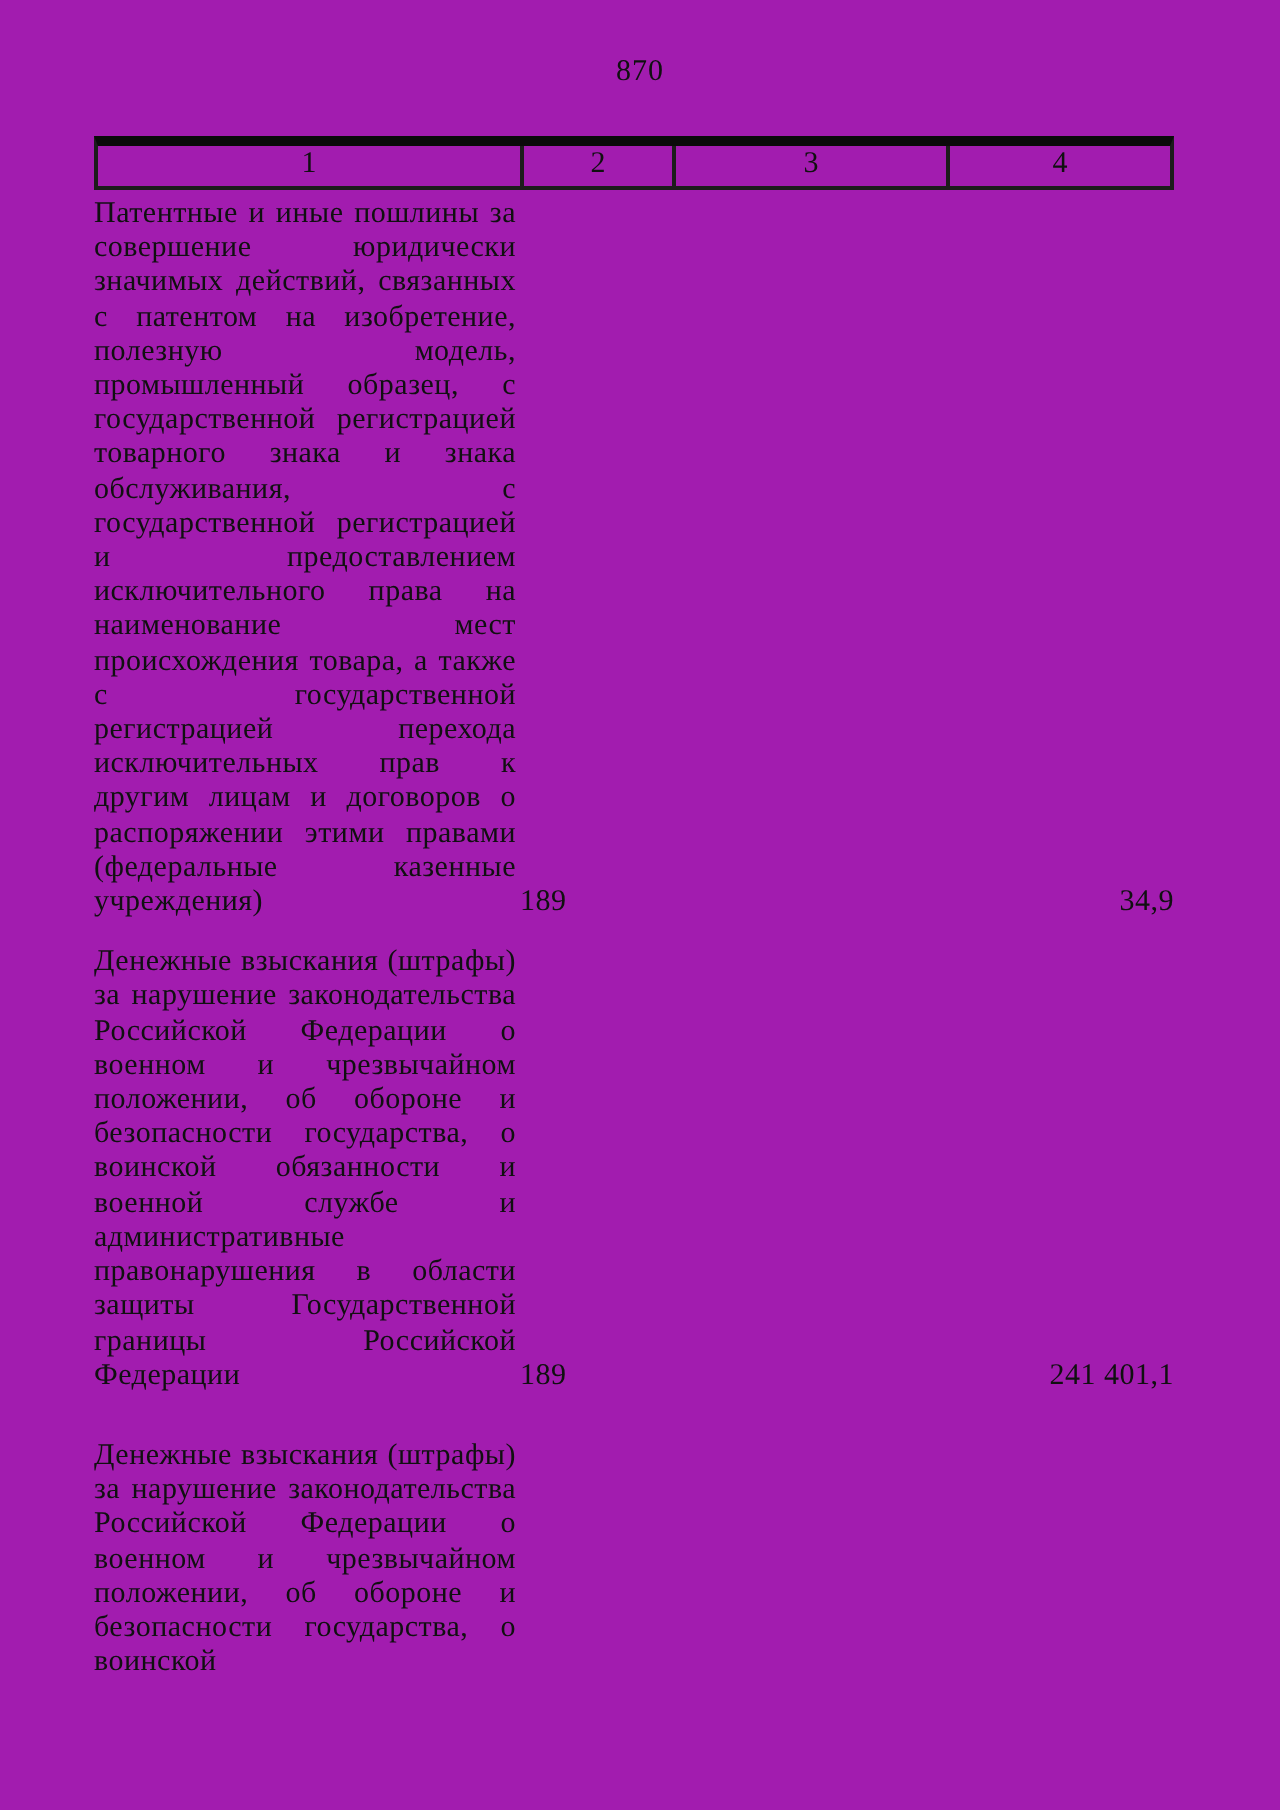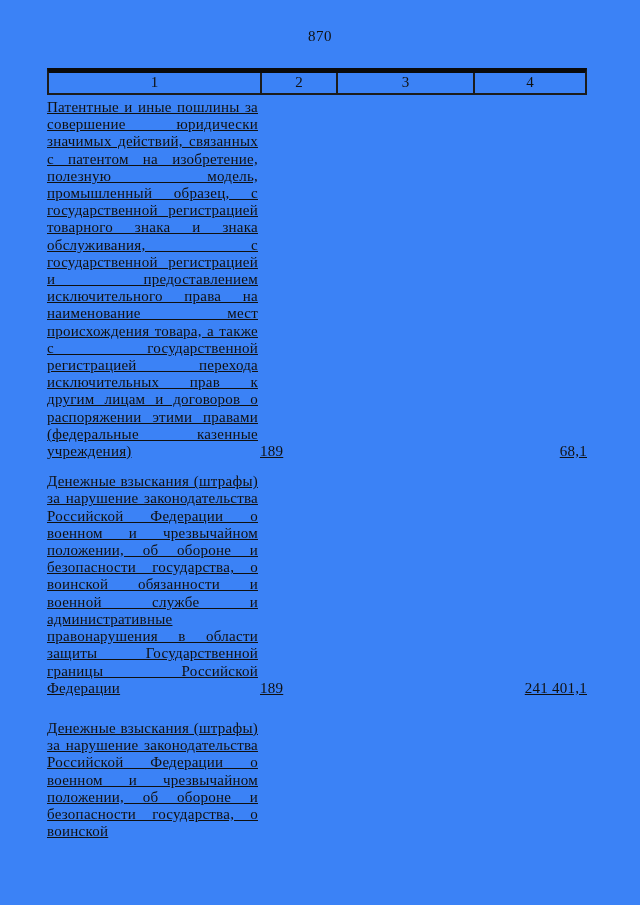--- a/index.html
+++ b/index.html
@@ -4,21 +4,21 @@
 <style>
   html, body {
     margin: 0;
     padding: 0;
     background: #ffffff;
   }
   .page {
     position: relative;
     width: 640px;
     height: 905px;
-    background: #3b82f6;
+    background: #a21caf;
     font-family: "Liberation Serif", serif;
     color: #101010;
     overflow: hidden;
   }
   .page-number {
     position: absolute;
     top: 28px;
     left: 0;
     width: 640px;
     text-align: center;
@@ -45,21 +45,21 @@
     font-size: 15px;
     line-height: 17px;
     padding: 1px 0 2px 0;
   }
   .hc-sep { border-right: 2px solid #1c1c1c; }
   .hc1 { width: 211px; }
   .hc2 { width: 74px; }
   .hc3 { width: 135px; }
   .hc4 { flex: 1; }
 
-  .table-body { width: 540px; text-decoration: underline; }
+  .table-body { width: 540px; }
   .data-row {
     display: flex;
     align-items: flex-end;
   }
   .row-1 { margin-top: 4px; }
   .row-2 { margin-top: 13px; }
   .row-3 { margin-top: 23px; }
 
   .cell {
     font-size: 15px;
@@ -106,21 +106,21 @@
       <div class="header-cell hc2 hc-sep">2</div>
       <div class="header-cell hc3 hc-sep">3</div>
       <div class="header-cell hc4">4</div>
     </div>
 
     <div class="table-body">
 
       <div class="data-row row-1">
         <div class="cell cell-desc">Патентные и иные пошлины за совершение юридически значимых действий, связанных с патентом на изобретение, полезную модель, промышленный образец, с государственной регистрацией товарного знака и знака обслуживания, с государственной регистрацией и предоставлением исключительного права на наименование мест происхождения товара, а также с государственной регистрацией перехода исключительных прав к другим лицам и договоров о распоряжении этими правами (федеральные казенные учреждения)</div>
         <div class="cell cell-admin">189</div>
-        <div class="cell cell-amount">68,1</div>
+        <div class="cell cell-amount">34,9</div>
       </div>
 
       <div class="data-row row-2">
         <div class="cell cell-desc">Денежные взыскания (штрафы) за нарушение законодательства Российской Федерации о военном и чрезвычайном положении, об обороне и безопасности государства, о воинской обязанности и военной службе и административные правонарушения в области защиты Государственной границы Российской Федерации</div>
         <div class="cell cell-admin">189</div>
         <div class="cell cell-amount">241 401,1</div>
       </div>
 
       <div class="data-row row-3">
         <div class="cell cell-desc">Денежные взыскания (штрафы) за нарушение законодательства Российской Федерации о военном и чрезвычайном положении, об обороне и безопасности государства, о воинской</div>

